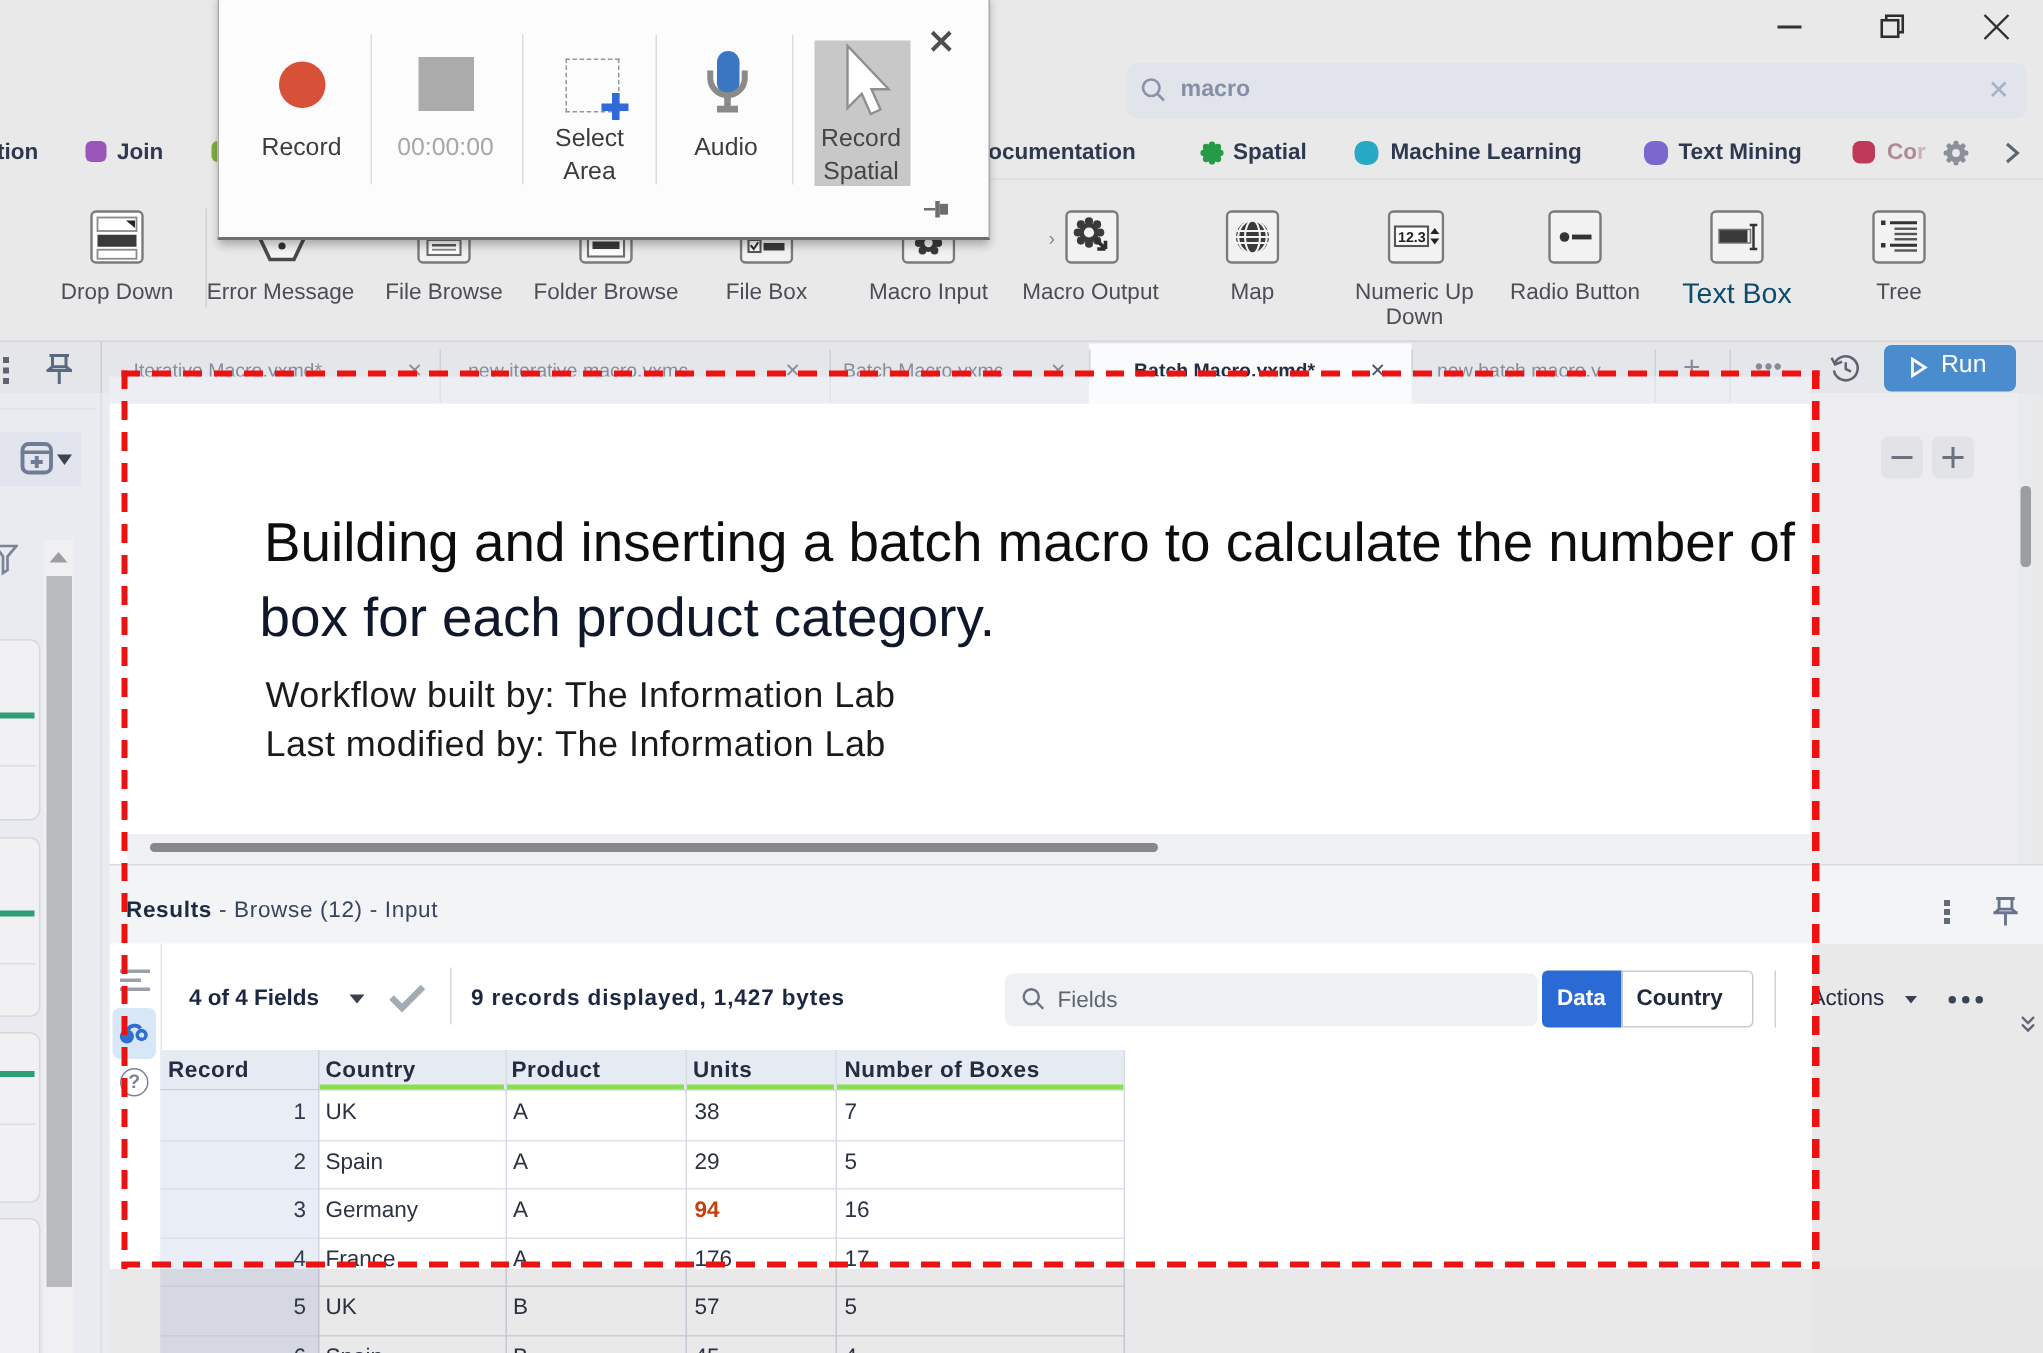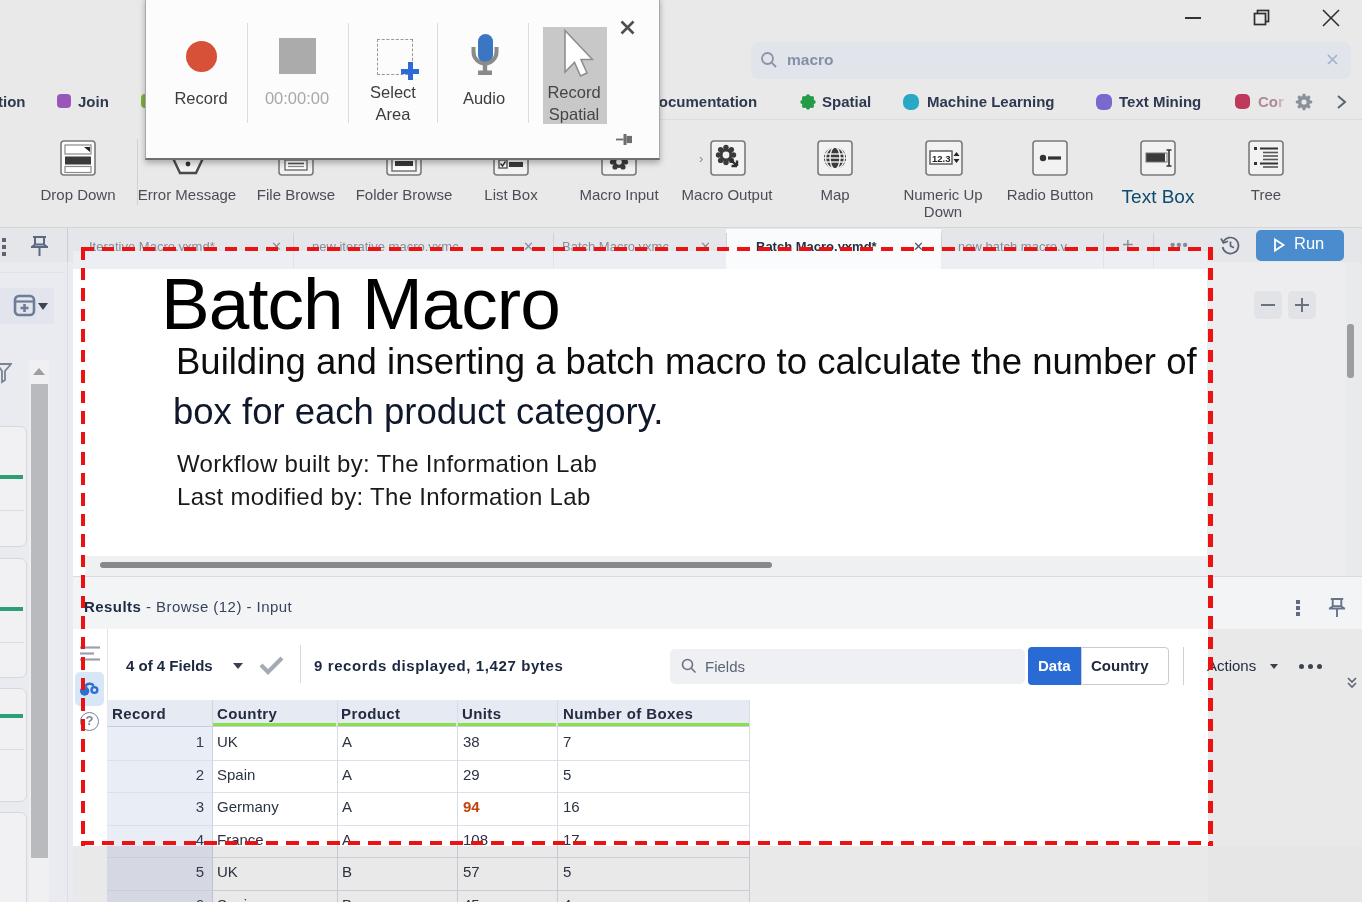--- a/index.html
+++ b/index.html
@@ -119,21 +119,21 @@
         <span style="font-size:15px;color:#4c4e57;">Folder Browse</span>
       </div>
 
     <svg class="abs" style="left:493px;top:2px;" width="36" height="36" viewBox="0 0 36 36">
       <rect x="1" y="1" width="34" height="34" rx="3" fill="#f2f2f2" stroke="#7a7a7e" stroke-width="1.6"></rect>
       <rect x="6" y="20" width="8" height="8" fill="#fff" stroke="#555" stroke-width="1.4"></rect>
       <path d="M7.5,23.5 L9.5,26 L12.5,21.5" fill="none" stroke="#333" stroke-width="1.4"></path>
       <rect x="16" y="22" width="14" height="5" fill="#3a3a3a"></rect>
     </svg>
     <div class="abs txt" style="left:511px;top:48px;width:0;display:flex;justify-content:center;">
-        <span style="font-size:15px;color:#4c4e57;">List Box</span>
+        <span style="font-size:15px;color:#4c4e57;">File Box</span>
       </div>
 
     <svg class="abs" style="left:601px;top:2px;" width="36" height="36" viewBox="0 0 36 36">
       <rect x="1" y="1" width="34" height="34" rx="3" fill="#f2f2f2" stroke="#7a7a7e" stroke-width="1.6"></rect>
       <g fill="#3a3a3a">
         <circle cx="18" cy="22" r="6"></circle>
         <circle cx="11.5" cy="22" r="2.6"></circle>
           <circle cx="24.5" cy="22" r="2.6"></circle>
         <circle cx="14" cy="17" r="2.6"></circle>
           <circle cx="22" cy="17" r="2.6"></circle>
@@ -275,21 +275,20 @@
   <div class="abs" style="left:73px;top:251px;width:1134px;height:18px;background:#eceef4;"></div>
   <div class="abs" style="left:726px;top:251px;width:215px;height:18px;background:#fafbfd;"></div>
   <div class="abs" style="left:293px;top:251px;width:1px;height:17px;background:#e0e2ea;"></div>
   <div class="abs" style="left:553px;top:251px;width:1px;height:17px;background:#e0e2ea;"></div>
   <div class="abs" style="left:1103px;top:251px;width:1px;height:17px;background:#e0e2ea;"></div>
   <div class="abs" style="left:1153px;top:251px;width:1px;height:17px;background:#e0e2ea;"></div>
   <div class="abs" style="left:85px;top:268.5px;width:641px;height:1px;background:#dfe2ea;"></div>
   <div class="abs" style="left:941px;top:268.5px;width:266px;height:1px;background:#dfe2ea;"></div>
 
   <div class="abs" id="canvas" style="left:73px;top:269px;width:1134px;height:307px;background:#fff;">
-    <div class="abs txt" style="left:88px;top:-7px;font-size:73px;color:#000;letter-spacing:-1px;">Batch Macro</div>
     <div class="abs txt" style="left:103px;top:72px;font-size:36.5px;color:#0d0d0d;">Building and inserting a batch macro to calculate the number of</div>
     <div class="abs txt" style="left:100px;top:122px;font-size:36.5px;color:#0f172a;">box for each product category.</div>
     <div class="abs txt" style="left:104px;top:181px;font-size:24px;letter-spacing:0.3px;color:#1a1a1a;">Workflow built by: The Information Lab</div>
     <div class="abs txt" style="left:104px;top:214px;font-size:24px;letter-spacing:0.3px;color:#1a1a1a;">Last modified by: The Information Lab</div>
 
     <div class="abs" style="left:12px;top:287px;width:1122px;height:20px;background:#eff0f2;"></div>
     <div class="abs" style="left:27px;top:293px;width:672px;height:5.5px;background:#87878c;border-radius:3px;"></div>
   </div>
 
   <div class="abs" style="left:1254px;top:291px;width:28px;height:28px;background:#e2e3e7;border-radius:5px;z-index:3;"></div>
@@ -400,21 +399,21 @@
       <div class="abs txt" style="left:356px;top:65.5px;color:#2b3342;">29</div>
       <div class="abs txt" style="left:456px;top:65.5px;color:#2b3342;">5</div>
       <div class="abs txt" style="left:0px;top:98px;width:97px;text-align:right;color:#323a4c;">3</div>
       <div class="abs txt" style="left:110px;top:98px;color:#2b3342;">Germany</div>
       <div class="abs txt" style="left:235px;top:98px;color:#2b3342;">A</div>
       <div class="abs txt" style="left:356px;top:98px;color:#c2410c;font-weight:bold;">94</div>
       <div class="abs txt" style="left:456px;top:98px;color:#2b3342;">16</div>
       <div class="abs txt" style="left:0px;top:130.5px;width:97px;text-align:right;color:#323a4c;">4</div>
       <div class="abs txt" style="left:110px;top:130.5px;color:#2b3342;">France</div>
       <div class="abs txt" style="left:235px;top:130.5px;color:#2b3342;">A</div>
-      <div class="abs txt" style="left:356px;top:130.5px;color:#2b3342;">108</div>
+      <div class="abs txt" style="left:356px;top:130.5px;color:#2b3342;">176</div>
       <div class="abs txt" style="left:456px;top:130.5px;color:#2b3342;">17</div>
       <div class="abs txt" style="left:0px;top:163px;width:97px;text-align:right;color:#323a4c;">5</div>
       <div class="abs txt" style="left:110px;top:163px;color:#2b3342;">UK</div>
       <div class="abs txt" style="left:235px;top:163px;color:#2b3342;">B</div>
       <div class="abs txt" style="left:356px;top:163px;color:#2b3342;">57</div>
       <div class="abs txt" style="left:456px;top:163px;color:#2b3342;">5</div>
       <div class="abs txt" style="left:0px;top:195.5px;width:97px;text-align:right;color:#323a4c;">6</div>
       <div class="abs txt" style="left:110px;top:195.5px;color:#2b3342;">Spain</div>
       <div class="abs txt" style="left:235px;top:195.5px;color:#2b3342;">B</div>
       <div class="abs txt" style="left:356px;top:195.5px;color:#2b3342;">45</div>

